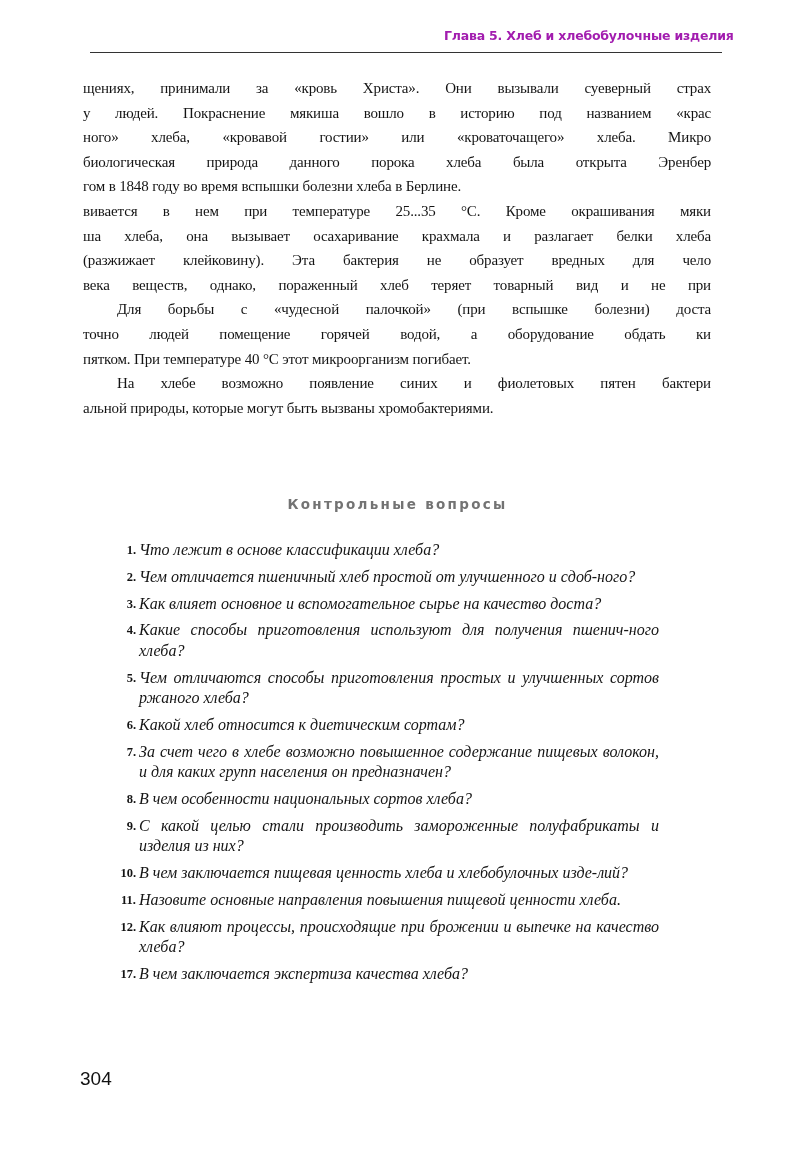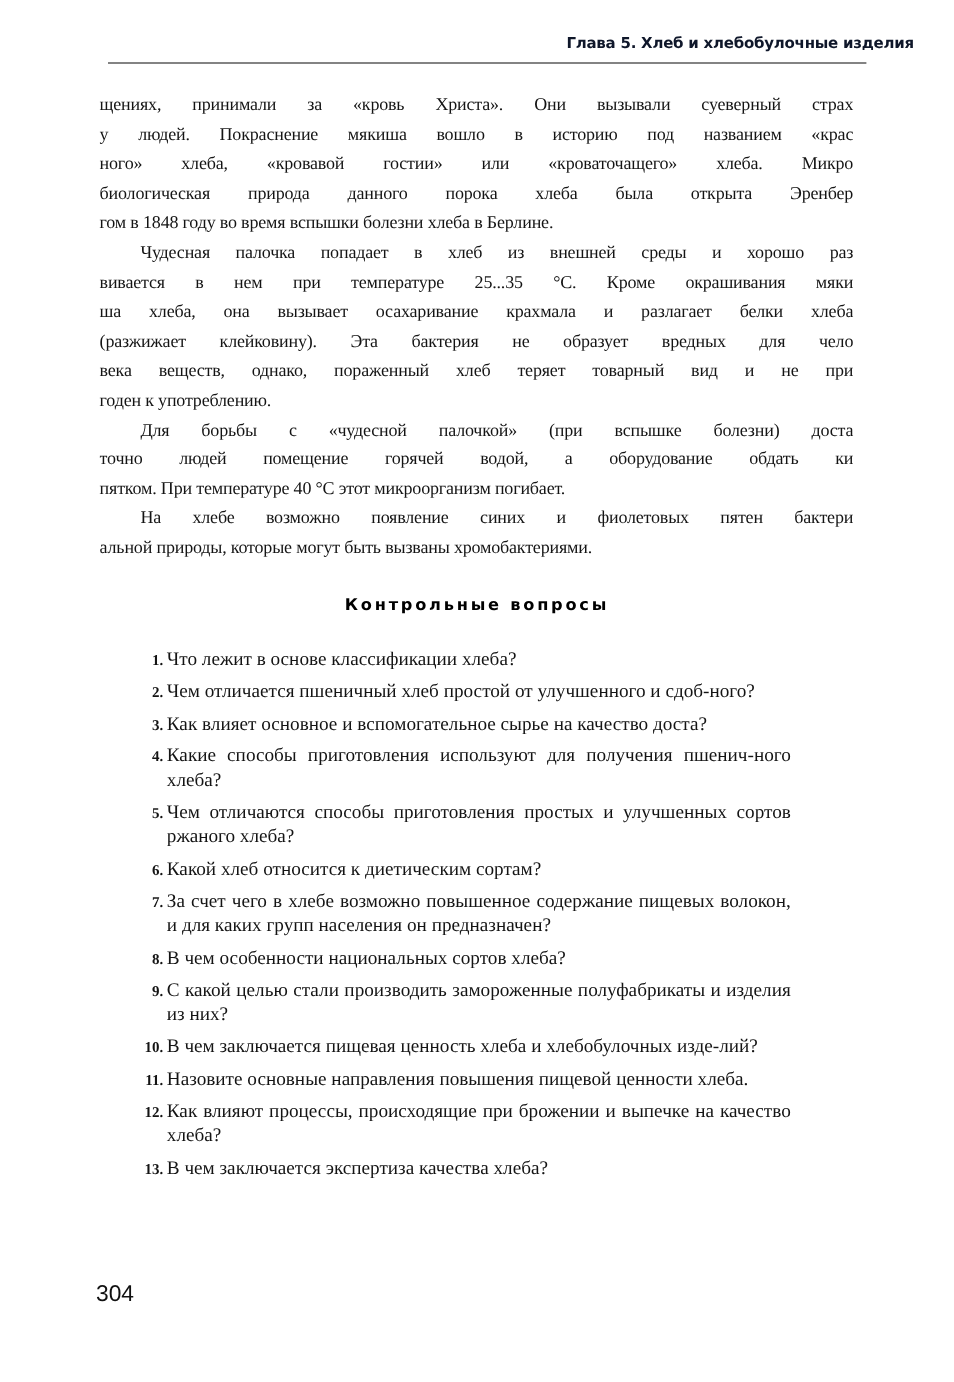--- a/index.html
+++ b/index.html
@@ -1,72 +1,70 @@
 <!DOCTYPE html>
 <html><head>
 <meta charset="utf-8">
 <style>
   html, body { margin: 0; padding: 0; background: #ffffff; }
   body { width: 795px; height: 1152px; position: relative; overflow: hidden; color: #141414; }
   .header-title {
-    position: absolute; top: 28px; left: 472px;
+    position: absolute; top: 28px; left: 444px;
     font-family: "DejaVu Sans", sans-serif; font-weight: bold; font-size: 12.5px;
-    letter-spacing: -0.2px; color: #0f172a; white-space: nowrap;
+    letter-spacing: -0.2px; color: #a21caf; white-space: nowrap;
   }
   .header-rule {
     position: absolute; top: 52px; left: 90px; width: 632px; height: 0;
     border-top: 1.2px solid #333;
   }
   .body-text {
     position: absolute; top: 76px; left: 83px; width: 628px;
     font-family: "Liberation Serif", serif; font-size: 15px; line-height: 24.6px;
     letter-spacing: -0.15px;
   }
   .line { white-space: nowrap; height: 24.6px; overflow: visible; }
   .line.justify { text-align: justify; text-align-last: justify; white-space: normal; overflow: hidden; }
   .indent { padding-left: 34px; }
   .section-heading {
     position: absolute; top: 496px; left: 0; width: 795px; text-align: center;
     font-family: "DejaVu Sans", sans-serif; font-weight: bold; font-size: 13.5px;
-    letter-spacing: 2.3px; color: #000000;
+    letter-spacing: 2.3px; color: #737373;
   }
   .questions {
     position: absolute; top: 540px; left: 114px; width: 545px;
     font-family: "Liberation Serif", serif; font-size: 16px; line-height: 20.5px;
     margin: 0; padding: 0; list-style: none;
   }
   .q-item { position: relative; padding-left: 25px; margin-bottom: 6.3px; }
   .q-num {
     position: absolute; left: 0; width: 22px; text-align: right;
     font-weight: bold; font-size: 12.5px;
   }
-  .q-text { display: block; text-align: justify; }
+  .q-text { display: block; text-align: justify; font-style: italic; }
   .page-number {
     position: absolute; top: 1068px; left: 80px;
     font-family: Liberation Sans, sans-serif; font-size: 19px; color: #111;
   }
 </style>
 </head>
 <body>
 
 <div class="header-title">Глава 5. Хлеб и хлебобулочные изделия</div>
 <div class="header-rule"></div>
 
 <div class="body-text">
   <div class="line justify">щениях, принимали за «кровь Христа». Они вызывали суеверный страх</div>
   <div class="line justify">у людей. Покраснение мякиша вошло в историю под названием «крас</div>
   <div class="line justify">ного» хлеба, «кровавой гостии» или «кроваточащего» хлеба. Микро</div>
   <div class="line justify">биологическая природа данного порока хлеба была открыта Эренбер</div>
   <div class="line">гом в 1848 году во время вспышки болезни хлеба в Берлине.</div>
-  <div class="line justify indent">Чудесная палочка попадает в хлеб из внешней среды и хорошо раз</div>
   <div class="line justify">вивается в нем при температуре 25...35 °С. Кроме окрашивания мяки</div>
   <div class="line justify">ша хлеба, она вызывает осахаривание крахмала и разлагает белки хлеба</div>
   <div class="line justify">(разжижает клейковину). Эта бактерия не образует вредных для чело</div>
   <div class="line justify">века веществ, однако, пораженный хлеб теряет товарный вид и не при</div>
-  <div class="line">годен к употреблению.</div>
   <div class="line justify indent">Для борьбы с «чудесной палочкой» (при вспышке болезни) доста</div>
   <div class="line justify">точно людей помещение горячей водой, а оборудование обдать ки</div>
   <div class="line">пятком. При температуре 40 °С этот микроорганизм погибает.</div>
   <div class="line justify indent">На хлебе возможно появление синих и фиолетовых пятен бактери</div>
   <div class="line">альной природы, которые могут быть вызваны хромобактериями.</div>
 </div>
 
 <div class="section-heading">Контрольные вопросы</div>
 
 <ol class="questions">
@@ -112,18 +110,18 @@
     </li>
   <li class="q-item">
       <span class="q-num">11.</span>
       <span class="q-text">Назовите основные направления повышения пищевой ценности хлеба.</span>
     </li>
   <li class="q-item">
       <span class="q-num">12.</span>
       <span class="q-text">Как влияют процессы, происходящие при брожении и выпечке на качество хлеба?</span>
     </li>
   <li class="q-item">
-      <span class="q-num">13.</span>
+      <span class="q-num">17.</span>
       <span class="q-text">В чем заключается экспертиза качества хлеба?</span>
     </li>
 </ol>
 
 <div class="page-number">304</div>
 
 </body></html>

